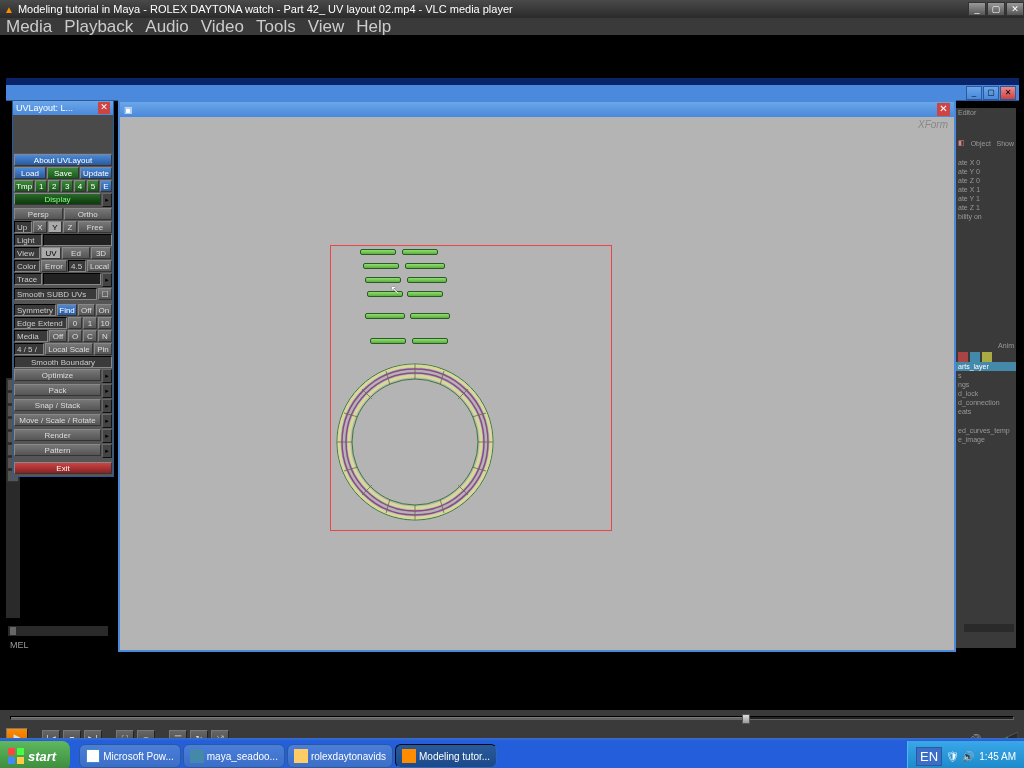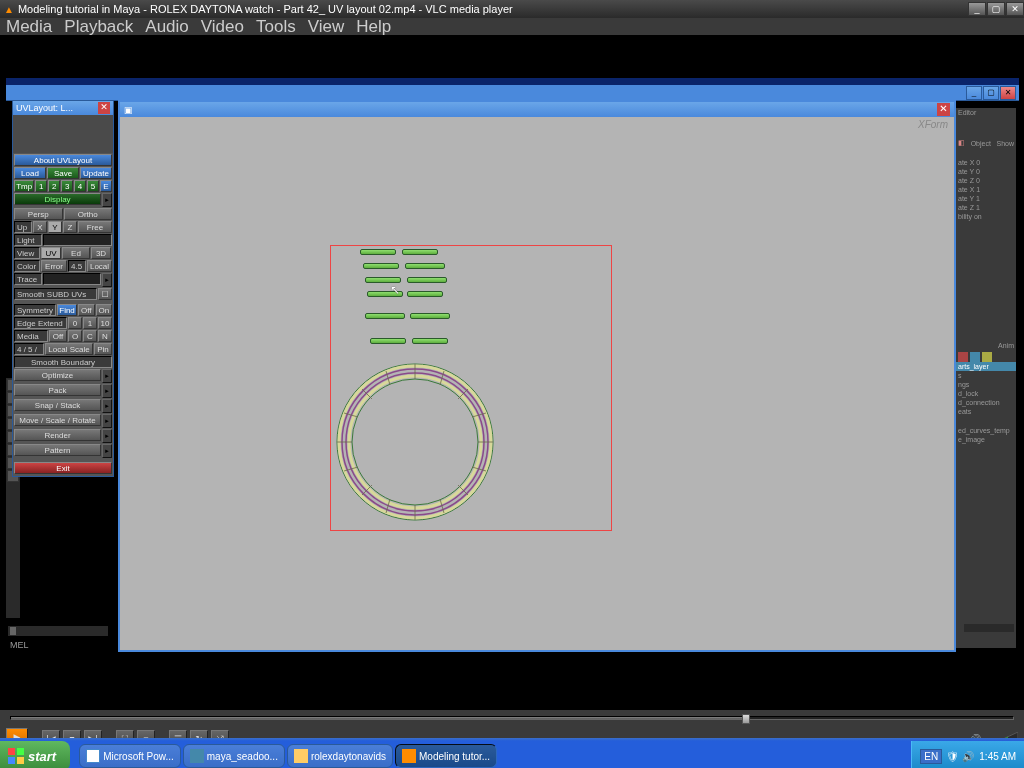--- a/index.html
+++ b/index.html
@@ -95,21 +95,21 @@
 .start { height:30px; padding:0 14px 0 8px; background:linear-gradient(#5fb85f,#3a8a3a); color:#fff; font-size:13px; font-weight:bold; font-style:italic; display:flex; align-items:center; border-radius:0 8px 8px 0; cursor:pointer; gap:4px; }
 .start .flag { width:16px; height:16px; display:inline-block; position:relative; }
 .start .flag::before { content:""; position:absolute; width:7px; height:7px; background:#f44; top:0; left:0; }
 .start .flag::after { content:""; position:absolute; width:7px; height:7px; background:#4f4; top:0; right:0; box-shadow:0 9px 0 #fc4, -9px 9px 0 #48f; }
 .task { height:24px; margin:0 1px; padding:0 6px; background:linear-gradient(#4a7ed8,#3a6ec8); border:1px solid #2a5a9a; color:#fff; font-size:10px; display:flex; align-items:center; max-width:150px; cursor:pointer; border-radius:6px; gap:3px; }
 .task.active { background:linear-gradient(#2a5a9a,#1a4a8a); border:1px inset #1a3a6a;justify-content:space-between; }
 .task .ic { width:14px; height:14px; background:#ff8c00; display:inline-block; }
 .task .ic.word { background:#fff; border:1px solid #48c; }
 .task .ic.folder { background:#fc6; }
 .tray { margin-left:auto; height:30px; background:linear-gradient(#3aa8e8,#1a88c8); display:flex; align-items:center; padding:0 8px; gap:4px; color:#fff; font-size:10px; border-left:1px solid #4ab8f8; }
-.tray .lang { background:#3a6ec8; padding:1px 3px; border:1px solid #2a5a9a; font-size:10px; }
+.tray .lang { background:#3a6ec8; padding:1px 3px; border:1px solid #2a5a9a; font-size:13px; }
 </style>
 </head>
 <body>
 
 <div class="vlc-title">
   <span class="cone">▲</span>
   <span>Modeling tutorial in Maya - ROLEX DAYTONA watch - Part 42_ UV layout 02.mp4 - VLC media player</span>
   <span class="spacer"></span>
   <span class="wbtn">_</span>
   <span class="wbtn">▢</span>

